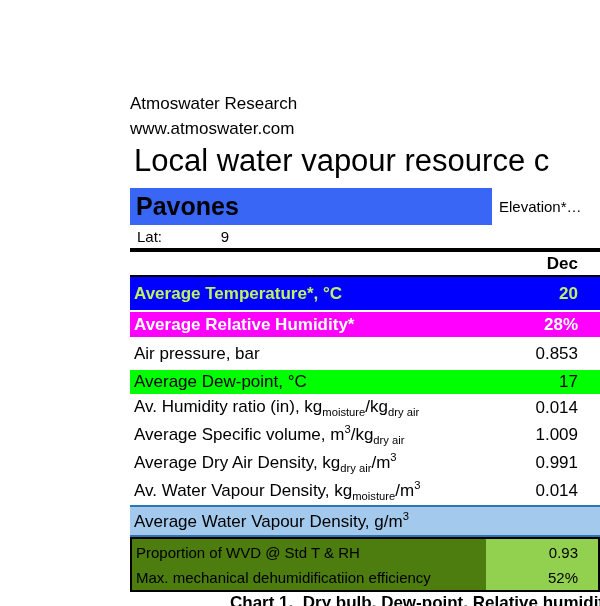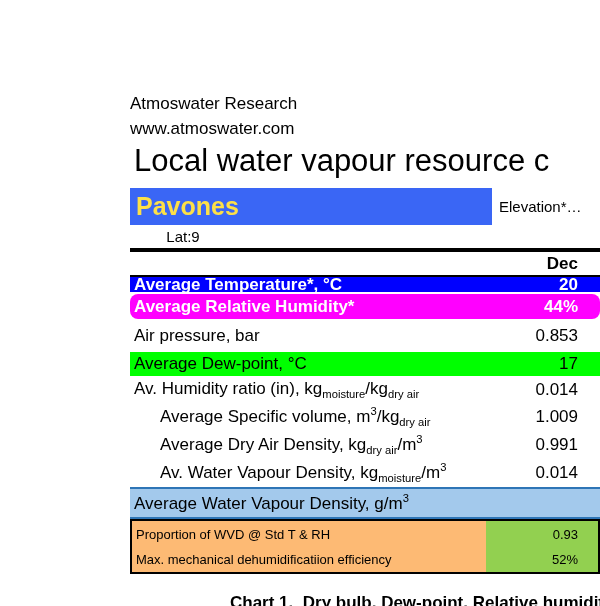--- a/index.html
+++ b/index.html
@@ -22,45 +22,45 @@
   .tlabel { flex: 1; padding-left: 4px; white-space: nowrap; overflow: hidden; }
   .tvalue { width: 110px; text-align: right; padding-right: 22px; box-sizing: border-box; }
   sub { font-size: 66%; }
   sup { font-size: 66%; }
 
   .row-banner { height: 37px; }
   .banner-blue {
     width: 362px; height: 100%; background: #3a66f5;
     display: flex; align-items: center;
   }
-  .banner-blue .loc-name { color: #fde047; font-weight: bold; font-size: 25px; padding-left: 6px; }
+  .banner-blue .loc-name { color: #000000; font-weight: bold; font-size: 25px; padding-left: 6px; }
   .banner-right { flex: 1; display: flex; align-items: center; font-size: 15px; padding-left: 7px; }
 
   .row-country { height: 23px; border-bottom: 4px solid #000; }
   .row-country .country { font-weight: bold; font-size: 17px; padding-left: 4px; flex: 1; }
-  .latcell { width: 110px; display: flex; justify-content: center; font-size: 15px;
+  .latcell { width: 110px; display: flex; justify-content: space-between; font-size: 15px;
              padding-left: 7px; padding-right: 11px; box-sizing: border-box; }
 
   .row-monthhdr { height: 23px; border-bottom: 2px solid #000; }
   .row-monthhdr .tvalue { font-weight: bold; }
 
-  .row-blue { height: 15px; background: #0000ff; color: #ffffff; font-weight: bold; }
-  .row-magenta { height: 25px; background: #ff00ff; color: #ffffff; font-weight: bold; margin-top: 2px; border-radius: 8px; }
+  .row-blue { height: 33px; background: #0000ff; color: #bef264; font-weight: bold; }
+  .row-magenta { height: 25px; background: #ff00ff; color: #ffffff; font-weight: bold; margin-top: 2px; }
   .row-white-a { height: 33px; background: #ffffff; }
   .row-green { height: 24px; background: #00ff00; }
   .row-white-b { height: 27px; background: #ffffff; }
-  .row-white-c { height: 28px; background: #ffffff; margin-left: 26px; }
+  .row-white-c { height: 28px; background: #ffffff; }
   .row-lightblue {
     height: 28px; background: #a3c9ec;
     border-top: 2px solid #2e75b6; border-bottom: 2px solid #2e75b6;
   }
   .row-lightblue .tvalue { text-align: center; padding-right: 0; }
 
   #gray-box { border: 2px solid #000; }
-  .row-gray { height: 26px; background: #fdba74; font-size: 13px; }
+  .row-gray { height: 26px; background: #4d7c0f; font-size: 15px; }
   .row-gray2 { height: 25px; }
   .row-gray .tvalue { background: #92d050; height: 100%; display: flex; align-items: center;
                       justify-content: flex-end; width: 112px; padding-right: 20px; }
 
   #chart-caption {
     position: absolute; left: 230px; top: 593px;
     font-weight: bold; font-size: 17px; white-space: pre;
   }
 </style>
 </head>
@@ -96,21 +96,21 @@
       <div class="tvalue">Dec</div>
     </div>
 
     <div class="trow row-blue">
       <div class="tlabel">Average Temperature*, °C</div>
       <div class="tvalue">20</div>
     </div>
 
     <div class="trow row-magenta">
       <div class="tlabel">Average Relative Humidity*</div>
-      <div class="tvalue">44%</div>
+      <div class="tvalue">28%</div>
     </div>
 
     <div class="trow row-white-a">
       <div class="tlabel">Air pressure, bar</div>
       <div class="tvalue">0.853</div>
     </div>
 
     <div class="trow row-green">
       <div class="tlabel">Average Dew-point, °C</div>
       <div class="tvalue">17</div>

